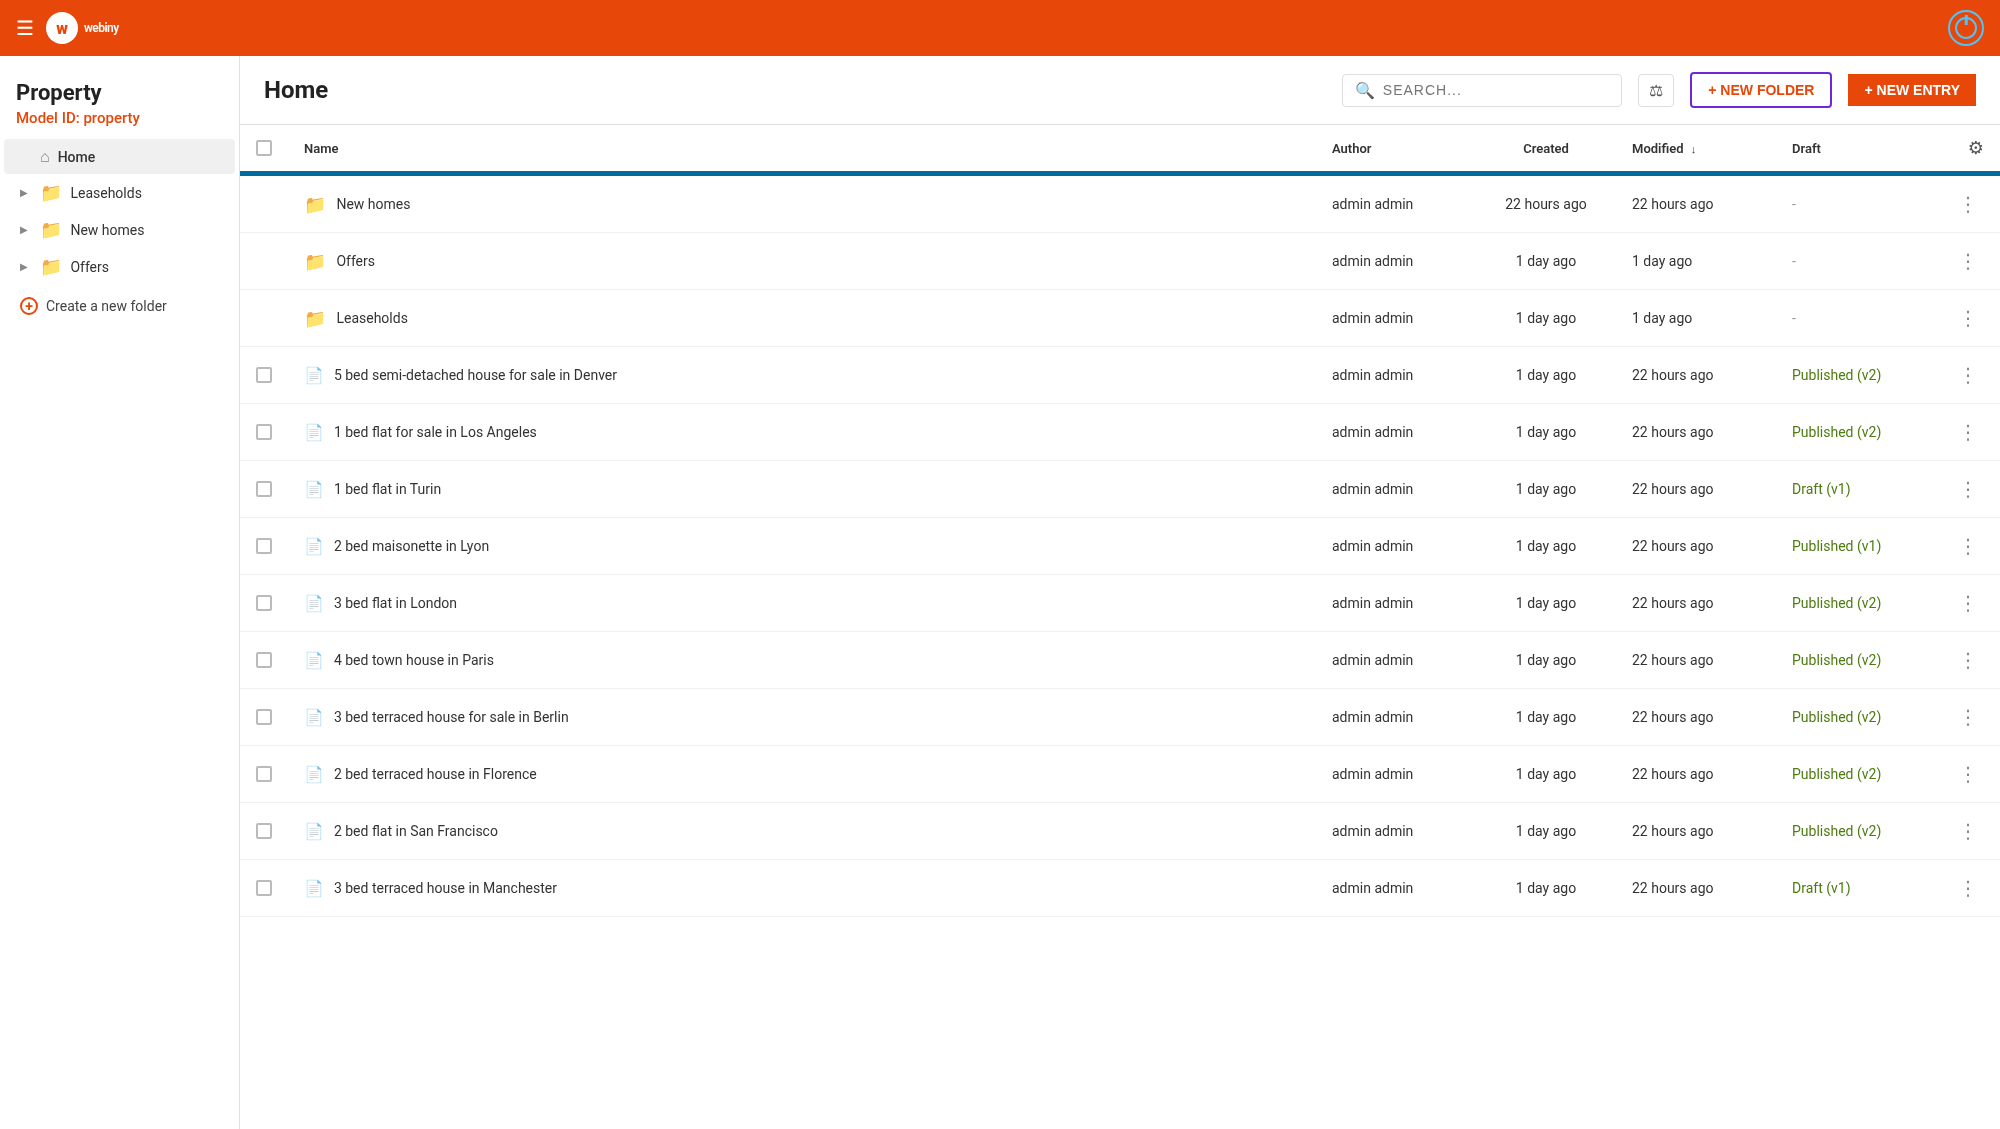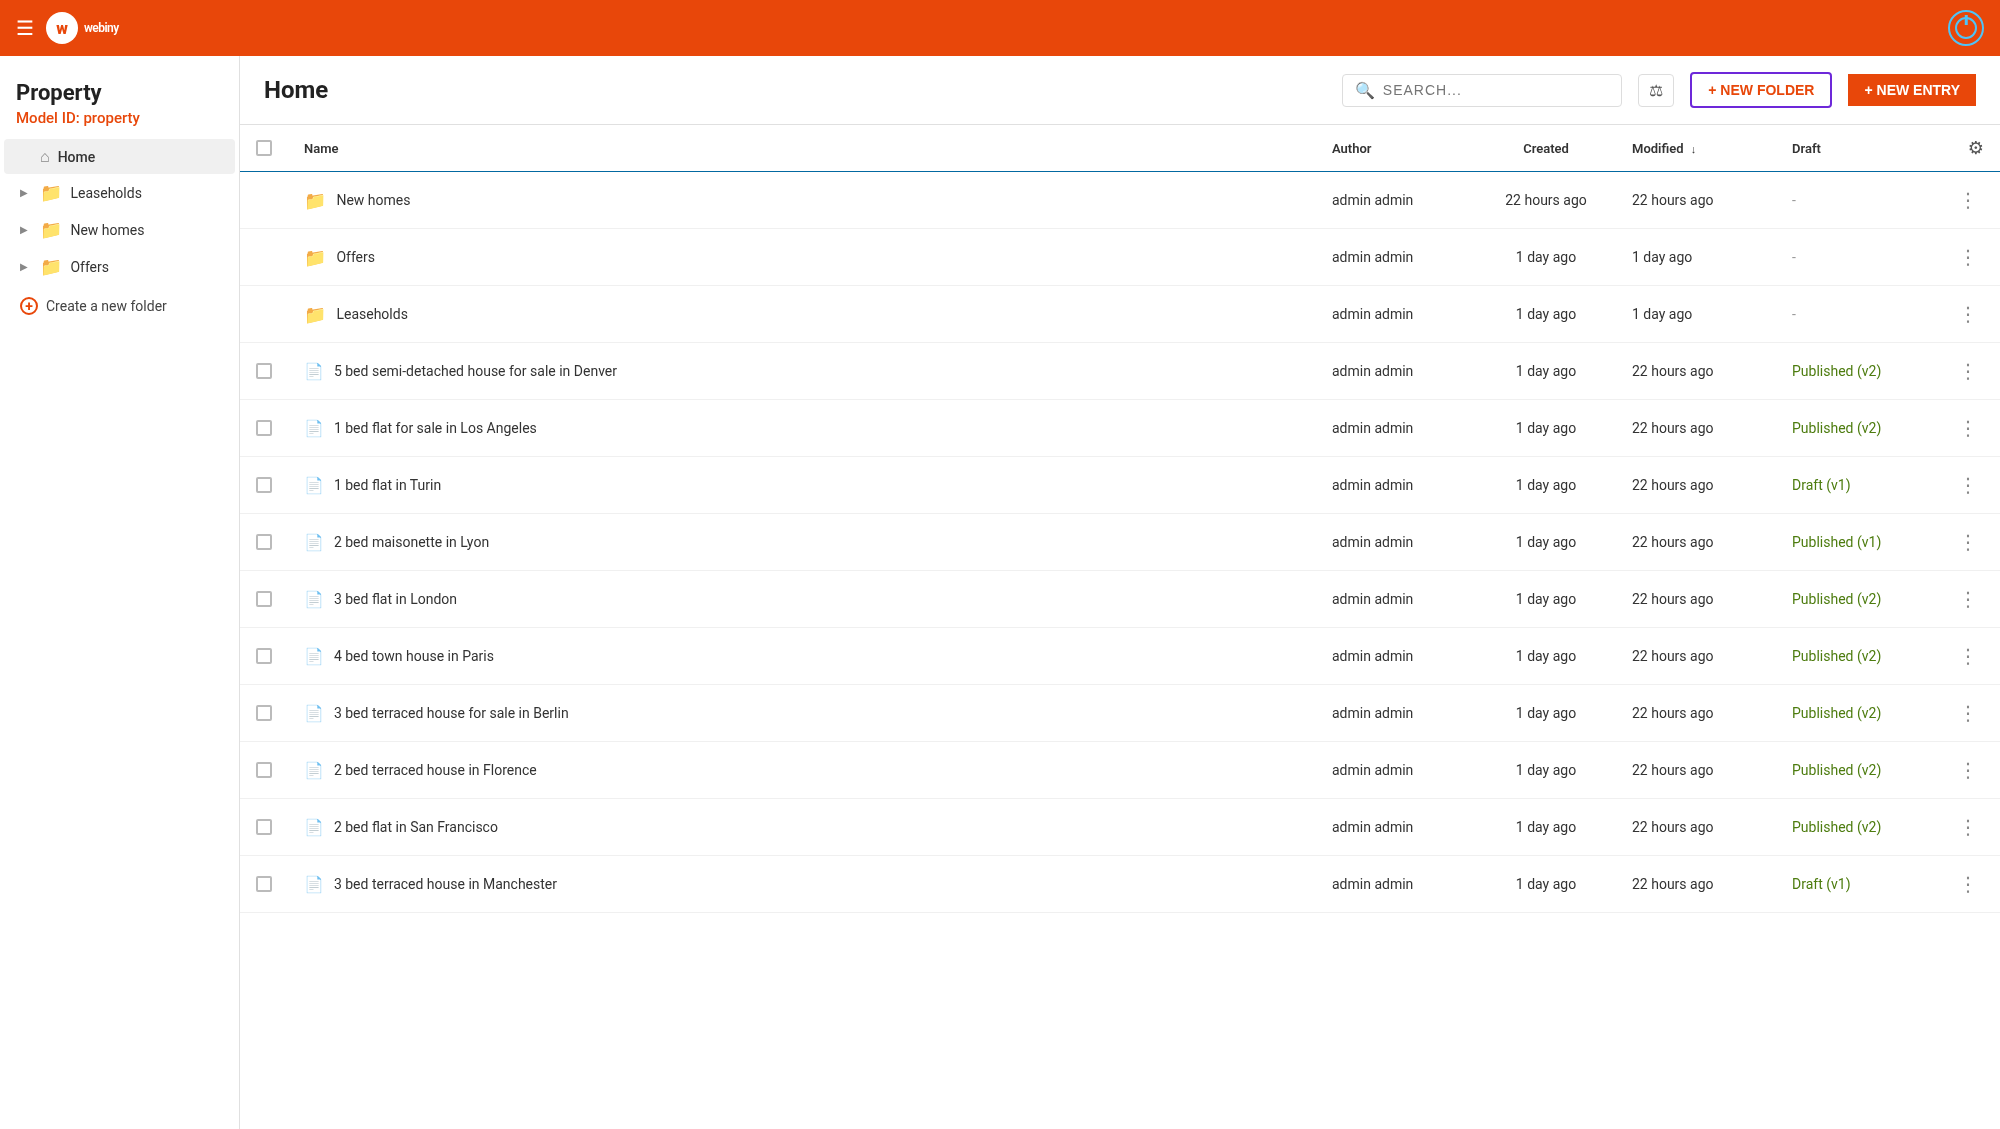--- a/index.html
+++ b/index.html
@@ -118,21 +118,21 @@
     .btn-new-entry {
       display: flex; align-items: center; gap: 6px;
       padding: 8px 16px; border: none; background: #E8470A;
       color: white; font-size: 14px; font-weight: 600; border-radius: 0;
       cursor: pointer;
     }
 
     
     .table-wrap { flex: 1; overflow-y: auto; background: white; }
     table { width: 100%; border-collapse: collapse; }
-    thead tr { border-bottom: 1px solid #0369a1; }
+    thead tr { border-bottom: 5px solid #0369a1; }
     thead th {
       padding: 12px 16px; text-align: left; font-size: 13px; font-weight: 600;
       color: #333; background: white; position: sticky; top: 0; z-index: 1;
     }
     thead th.col-settings { text-align: right; width: 48px; }
     tbody tr { border-bottom: 1px solid #f0f0f0; }
     tbody td { padding: 14px 16px; font-size: 14px; color: #333; }
 
     .col-check { width: 48px; }
     .col-name { min-width: 300px; }

